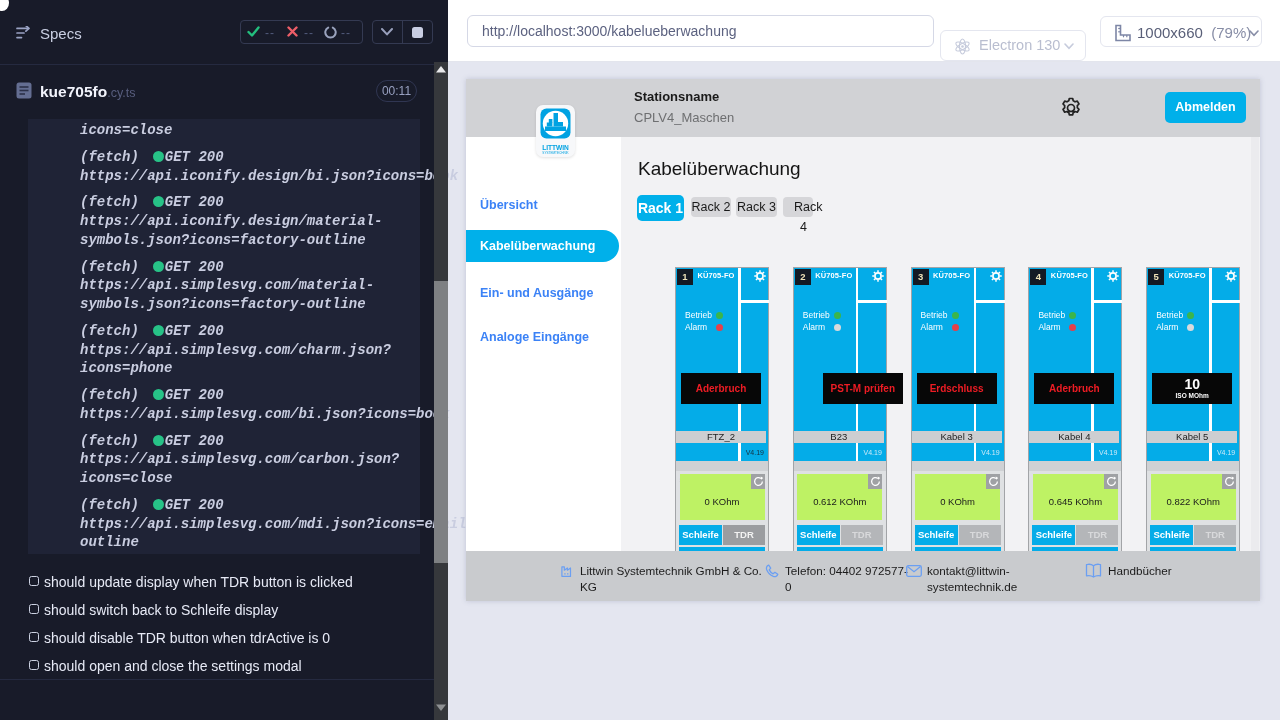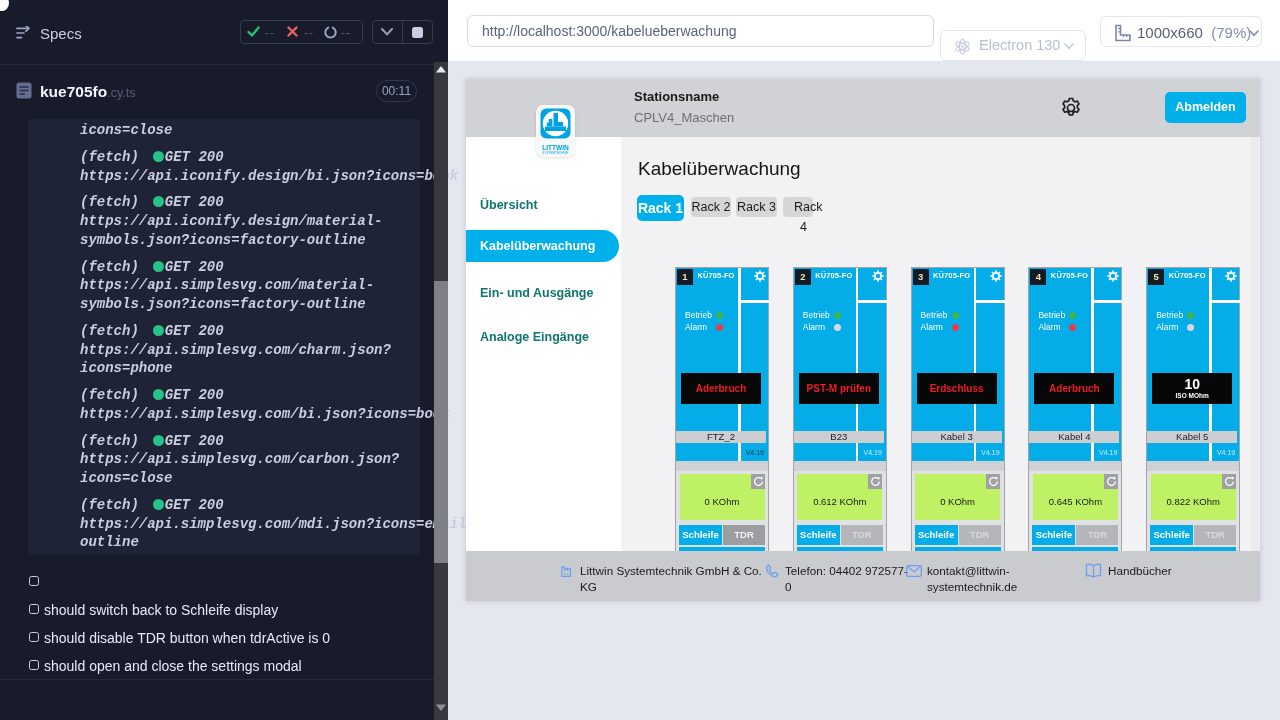--- a/index.html
+++ b/index.html
@@ -31,21 +31,21 @@
   #viewport .t { position:absolute; left:36px; top:7px; font-size:15px; color:#595f78; }
   #viewport .p { color:#878da6; }
   
   #aut { position:absolute; left:466px; top:79px; width:794px; height:522px; background:#f2f2f4; box-shadow:0 0 5px rgba(90,95,130,0.25); }
   #ahead { position:absolute; left:0; top:0; width:794px; height:58px; background:#d1d2d5; }
   #alogo { position:absolute; left:70px; top:26px; width:39px; height:52px; background:#f7f8fa; border-radius:7px; box-shadow:0 1px 3px rgba(0,0,0,0.12); z-index:5; }
   #stn1 { position:absolute; left:168px; top:10px; font-size:13px; font-weight:bold; color:#1a1a1a; }
   #stn2 { position:absolute; left:168px; top:31px; font-size:13px; color:#6e6f71; }
   #abmelden { position:absolute; left:699px; top:13px; width:81px; height:31px; background:#00b0ea; border-radius:5px; color:#fff; font-size:12.5px; font-weight:bold; text-align:center; line-height:31px; }
   #sidebar { position:absolute; left:0; top:58px; width:155px; height:414px; background:#ffffff; }
-  .nav { position:absolute; left:14px; font-size:12.5px; font-weight:bold; color:#0f766e; }
+  .nav { position:absolute; left:14px; font-size:12.5px; font-weight:bold; color:#3b82f6; }
   #navact { position:absolute; left:0; top:93px; width:153px; height:32px; background:#00b0ea; border-radius:0 16px 16px 0; color:#fff; font-size:12.5px; font-weight:bold; line-height:32px; padding-left:14px; }
   #h1k { position:absolute; left:172px; top:79px; font-size:19px; color:#141414; }
   .rack { position:absolute; border-radius:4px; font-weight:bold; text-align:center; }
   #r1 { left:171px; top:116px; width:47px; height:26px; background:#00b0ea; color:#fff; font-size:14px; line-height:26px; border-radius:5px; }
   .rg { top:118px; height:20px; background:#d6d6d9; color:#1a1a1a; font-size:12.5px; line-height:20px; font-weight:normal; }
   
   #afoot { position:absolute; left:0; top:472px; width:794px; height:50px; background:#c9cbce; font-size:11.7px; color:#1b1b1b; }
   .fi { position:absolute; }
   .ft { position:absolute; line-height:16px; white-space:nowrap; }
   
@@ -120,20 +120,21 @@
     <p>(fetch)<span class="gdot"></span>GET 200<br>https://api.iconify.design/bi.json?icons=book</p>
     <p>(fetch)<span class="gdot"></span>GET 200<br>https://api.iconify.design/material-<br>symbols.json?icons=factory-outline</p>
     <p>(fetch)<span class="gdot"></span>GET 200<br>https://api.simplesvg.com/material-<br>symbols.json?icons=factory-outline</p>
     <p>(fetch)<span class="gdot"></span>GET 200<br>https://api.simplesvg.com/charm.json?<br>icons=phone</p>
     <p>(fetch)<span class="gdot"></span>GET 200<br>https://api.simplesvg.com/bi.json?icons=book</p>
     <p>(fetch)<span class="gdot"></span>GET 200<br>https://api.simplesvg.com/carbon.json?<br>icons=close</p>
     <p>(fetch)<span class="gdot"></span>GET 200<br>https://api.simplesvg.com/mdi.json?icons=email-<br>outline</p>
   </div>
 
   <div class="tsq" style="top:576px"></div>
+    <div class="titem" style="top:574px">should update display when TDR button is clicked</div>
   <div class="tsq" style="top:604px"></div>
     <div class="titem" style="top:602px">should switch back to Schleife display</div>
   <div class="tsq" style="top:632px"></div>
     <div class="titem" style="top:630px">should disable TDR button when tdrActive is 0</div>
   <div class="tsq" style="top:660px"></div>
     <div class="titem" style="top:658px">should open and close the settings modal</div>
   <div class="sep" style="top:679px"></div>
 </div>
 
 <div id="lsb"></div>
@@ -266,21 +267,21 @@
           <path d="M20,12 H23.5"></path>
           <path d="M3.9,3.9 L6.4,6.4"></path>
           <path d="M17.6,17.6 L20.1,20.1"></path>
           <path d="M20.1,3.9 L17.6,6.4"></path>
           <path d="M6.4,17.6 L3.9,20.1"></path>
         </g>
       </svg>
   <div class="vline"></div>
   <div class="hline"></div>
   <div class="lamps">Betrieb<span class="dot" style="background:#3cb54a"></span><br>Alarm&nbsp;&nbsp;<span class="dot" style="background:#d8dadc"></span></div>
-  <div class="blk" style="line-height:31px;">PST-M prüfen</div>
+  <div class="blk" style="line-height:31px;margin-left:24px;">PST-M prüfen</div>
   <div class="lbl">B23</div>
   <div class="ver" style="color:#cdeaf8">V4.19</div>
   <div class="lower">
     <div class="gstrip"></div>
     <div class="slbl">Schleifenwiderstand [kOhm]</div>
     <div class="wbox">
           <div class="rfr">
             <svg style="position:absolute;left:2px;top:2px" width="11" height="11" viewBox="0 0 12 12">
               <path d="M10.2,6 A4.2,4.2 0 1 1 8.6,2.7" fill="none" stroke="#fff" stroke-width="1.4"></path>
               <path d="M8.4,0.6 L11.2,2.2 8.8,4.2 z" fill="#fff"></path>

